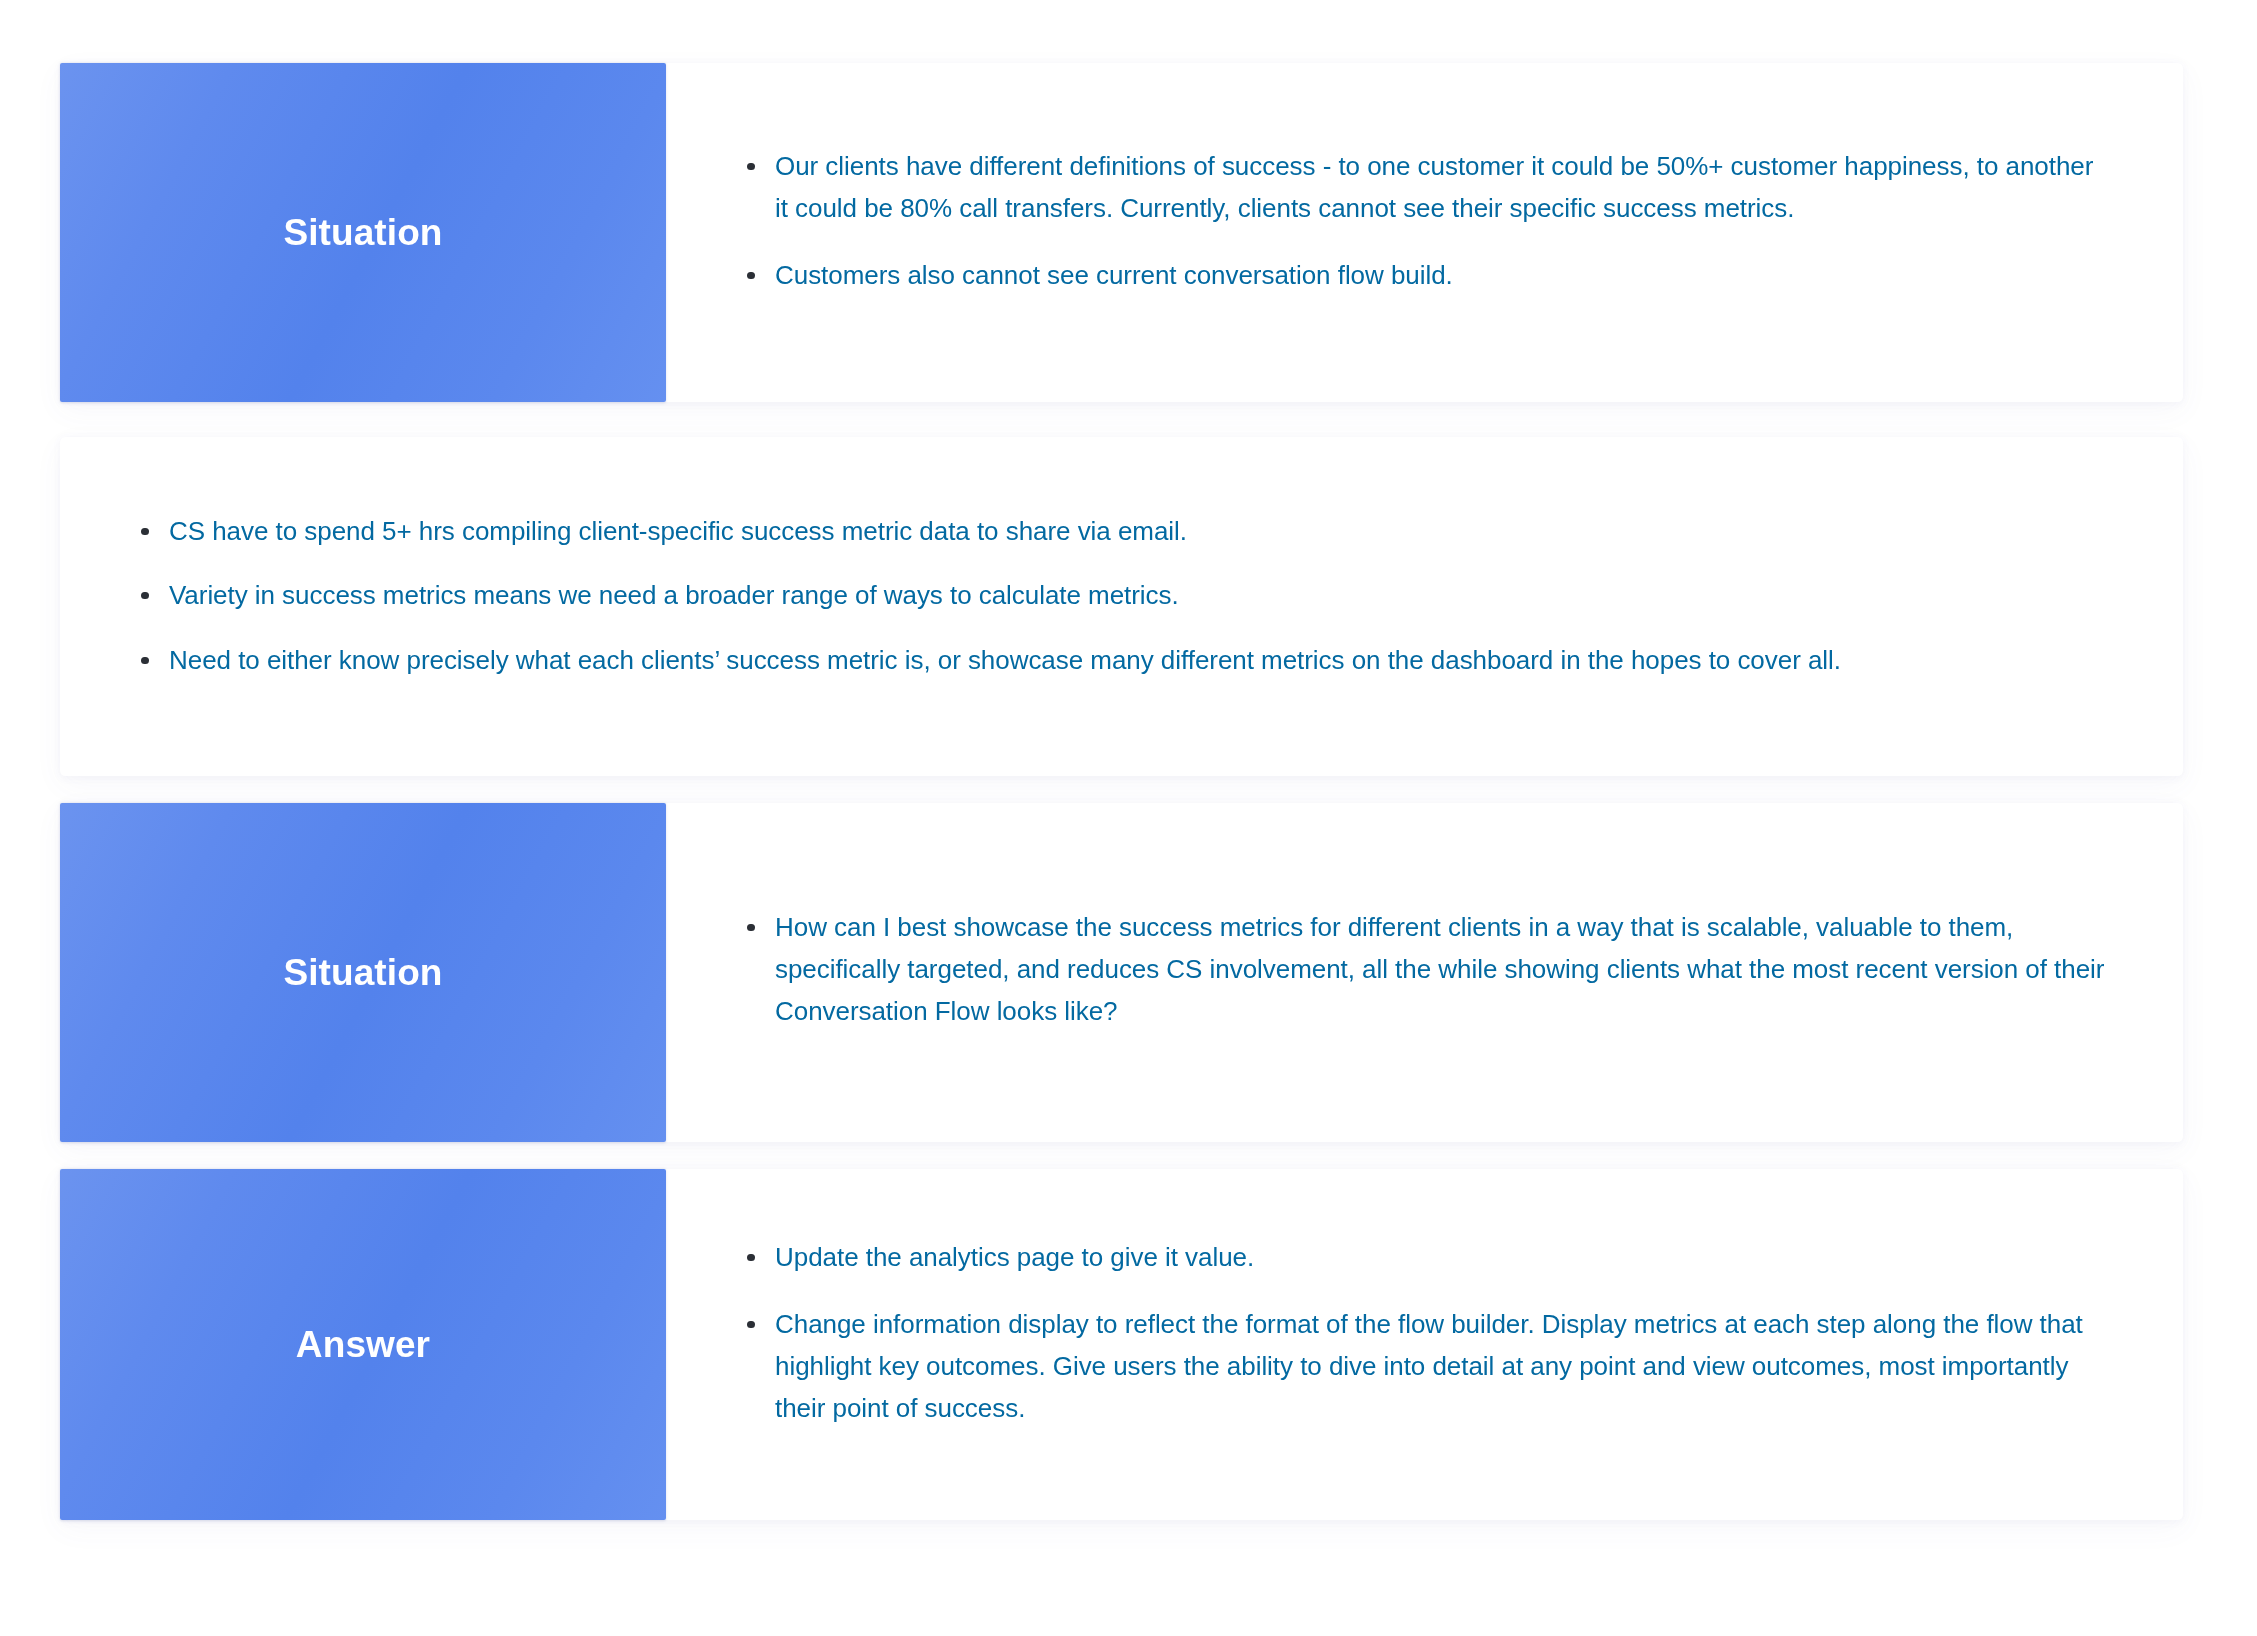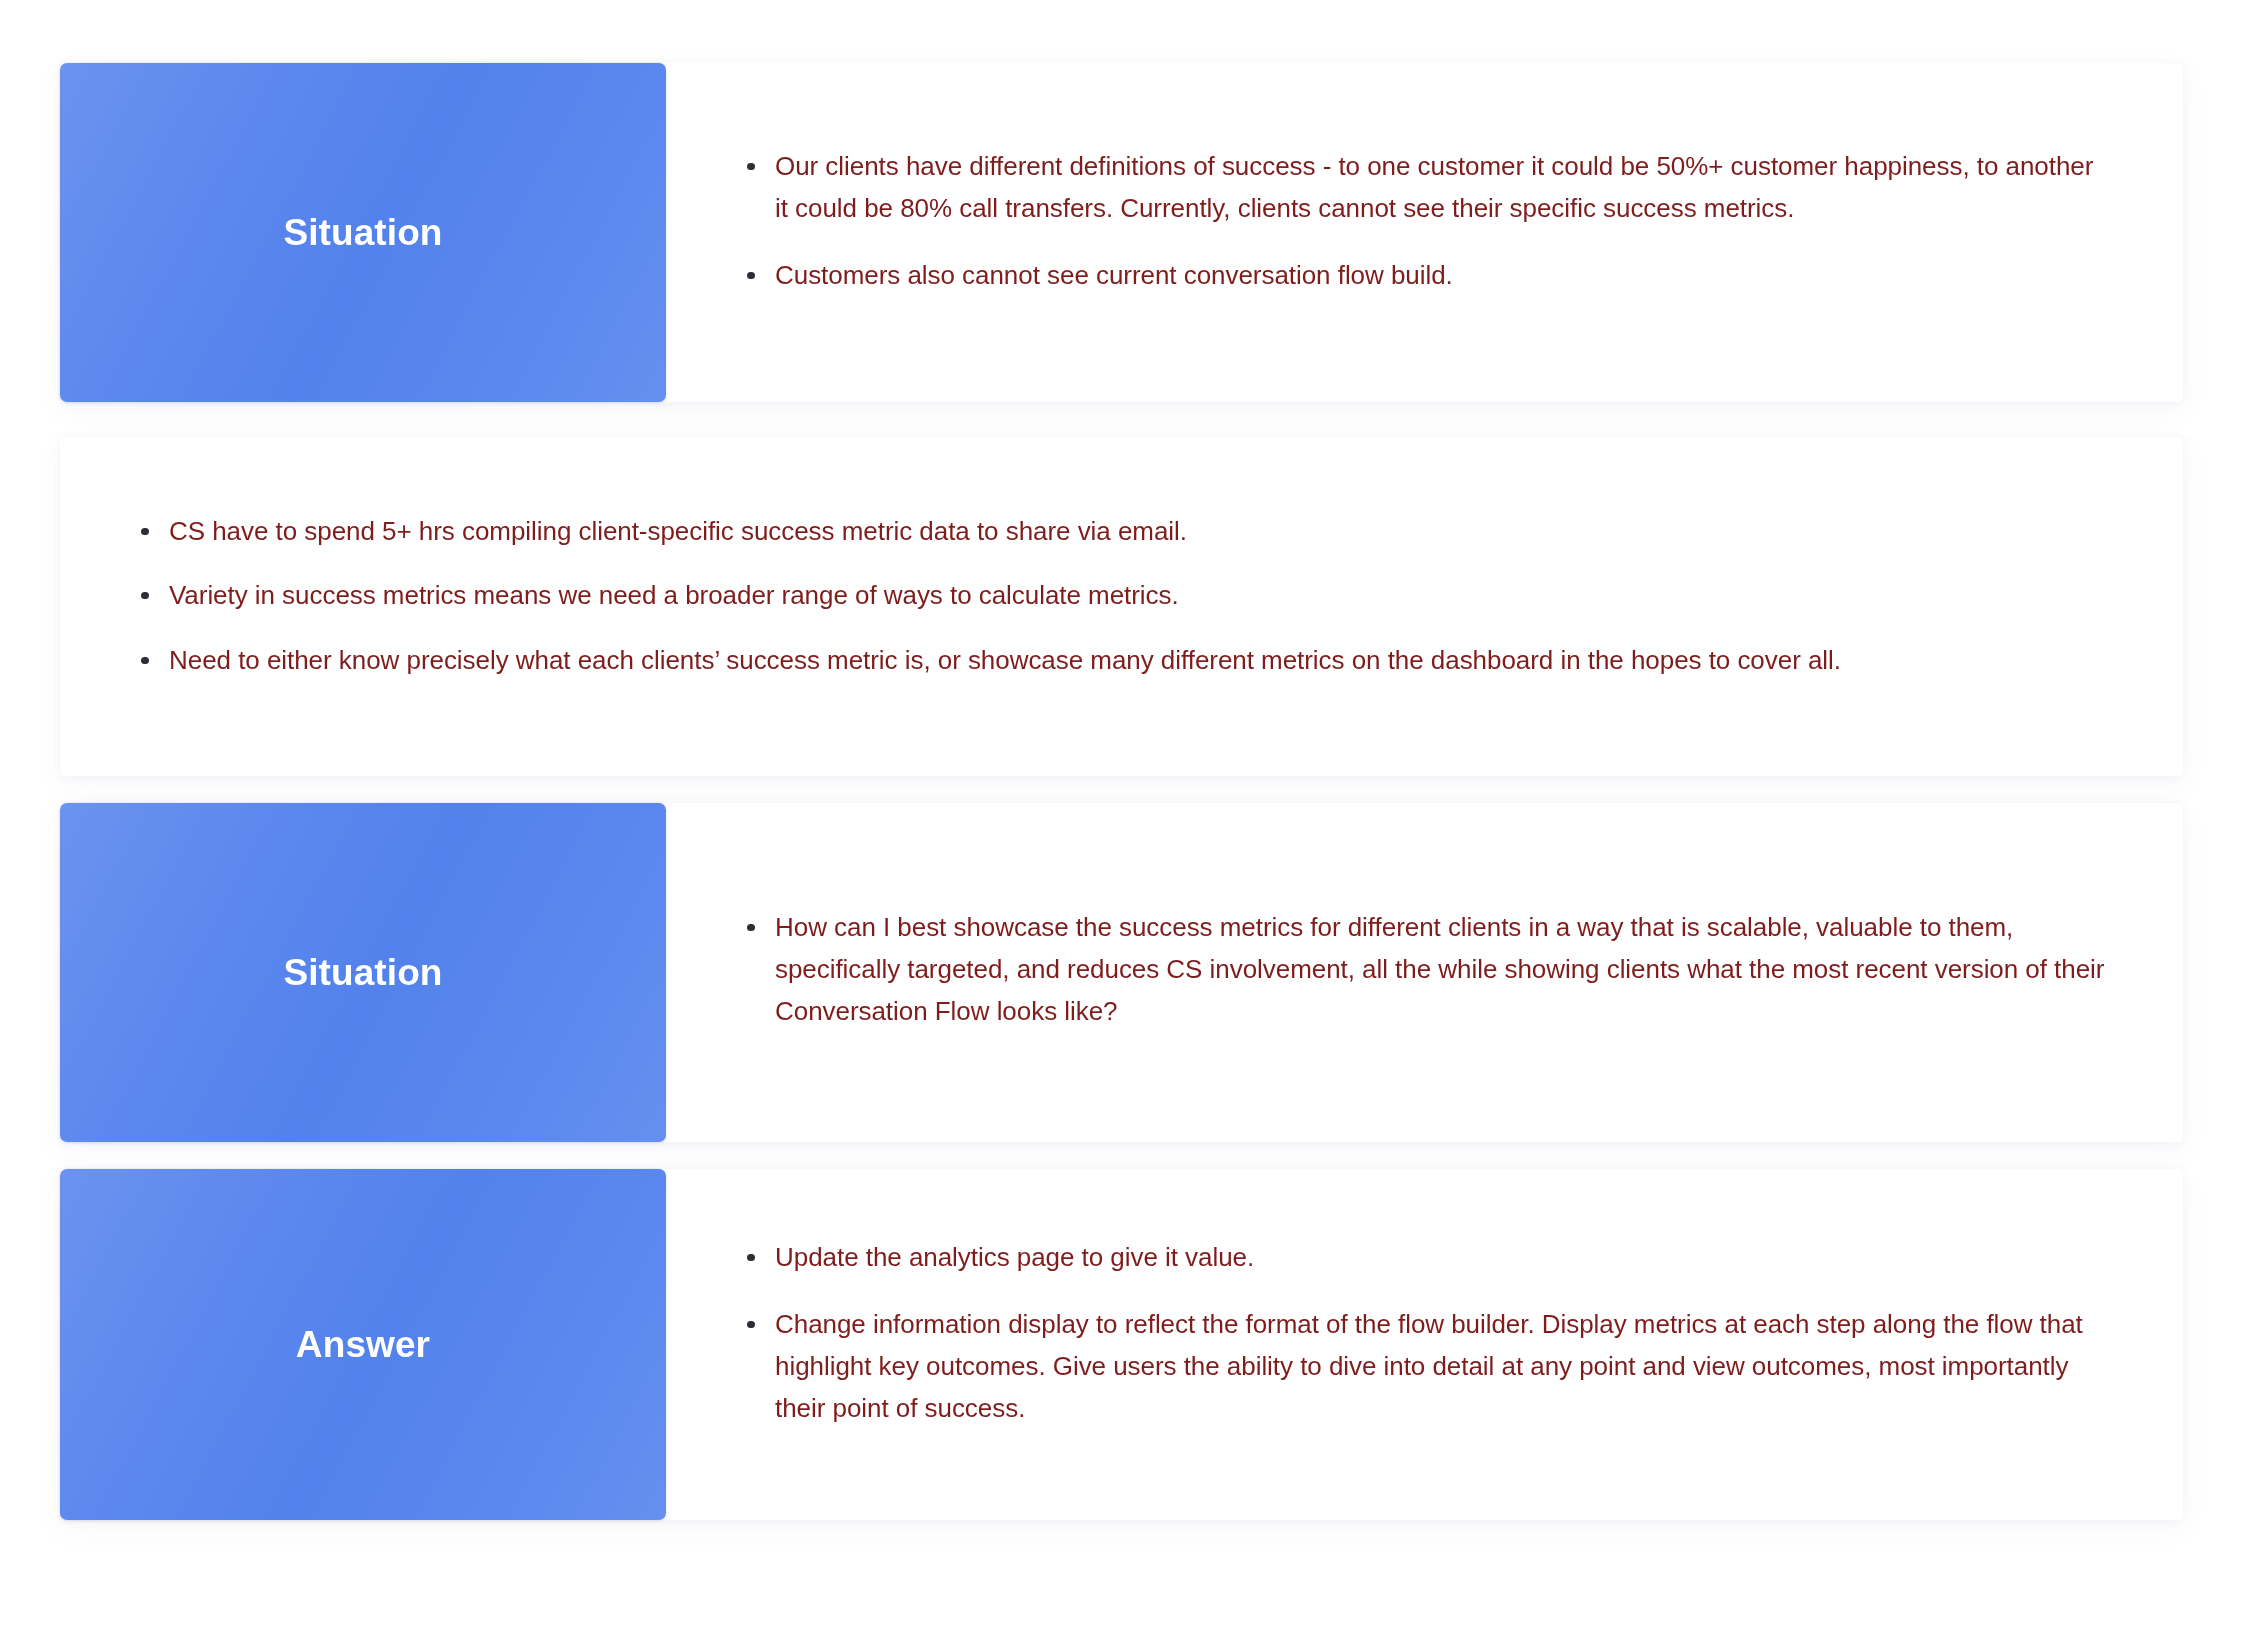--- a/index.html
+++ b/index.html
@@ -48,21 +48,21 @@
   .scq-row.r1 { top: 63px;   height: 339px; }
   .scq-row.r2 { top: 437px;  height: 339px; }
   .scq-row.r3 { top: 803px;  height: 339px; }
   .scq-row.r4 { top: 1169px; height: 351px; }
 
   
   .scq-label {
     position: relative;
     flex: 0 0 606px;
     width: 606px;
-    border-radius: 7px;
+    border-radius: 2px;
     display: flex;
     align-items: center;
     justify-content: center;
     background: linear-gradient(118deg, #6b93ef 0%, #5f8aee 22%, #5382ec 52%, #5b88ee 78%, #6590f0 100%);
     box-shadow: 0 0.9px 2.7px rgba(60, 80, 150, 0.18);
     overflow: hidden;
   }
 
   .scq-label-text {
     color: #ffffff;
@@ -86,21 +86,21 @@
 
   .scq-bullets {
     margin: 0;
     padding: 0;
     list-style: none;
   }
 
   .scq-bullet {
     position: relative;
     padding-left: 33px;
-    color: #7f1d1d;
+    color: #0369a1;
     font-size: 26px;
     line-height: 42px;
     letter-spacing: -0.05px;
     margin-bottom: 25px;
   }
   .scq-bullet:last-child { margin-bottom: 8px; }
 
   .scq-bullet::before {
     content: "";
     position: absolute;

